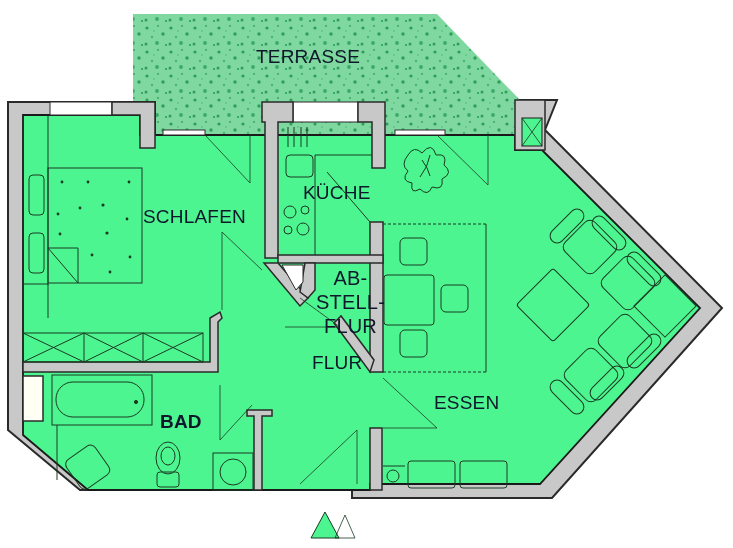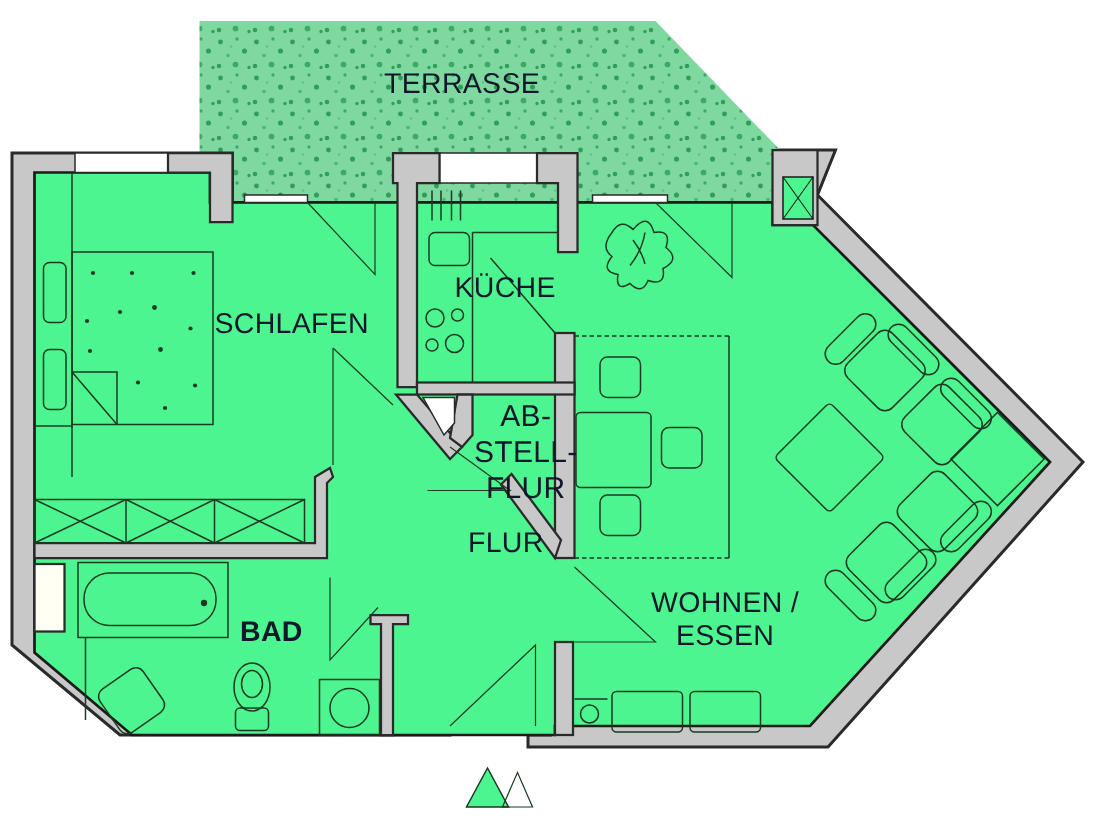--- a/index.html
+++ b/index.html
@@ -197,15 +197,14 @@
 <div class="room-label" style="left:143px; top:206px;text-align:right;">SCHLAFEN</div>
 <div class="room-label" style="left:303px; top:182px;">KÜCHE</div>
 <div class="room-label small" style="left:316px; top:266px;">
   <div>AB-</div>
   <div>STELL-</div>
   <div>FLUR</div>
 </div>
 <div class="room-label" style="left:264px; top:352px;margin-left:48px;">FLUR</div>
 <div class="room-label" style="left:160px; top:411px;font-weight:bold;">BAD</div>
 <div class="room-label" style="left:434px; top:392px;">
-  <div>WOHNEN /</div>
   <div>ESSEN</div>
 </div>
 
 </body></html>

